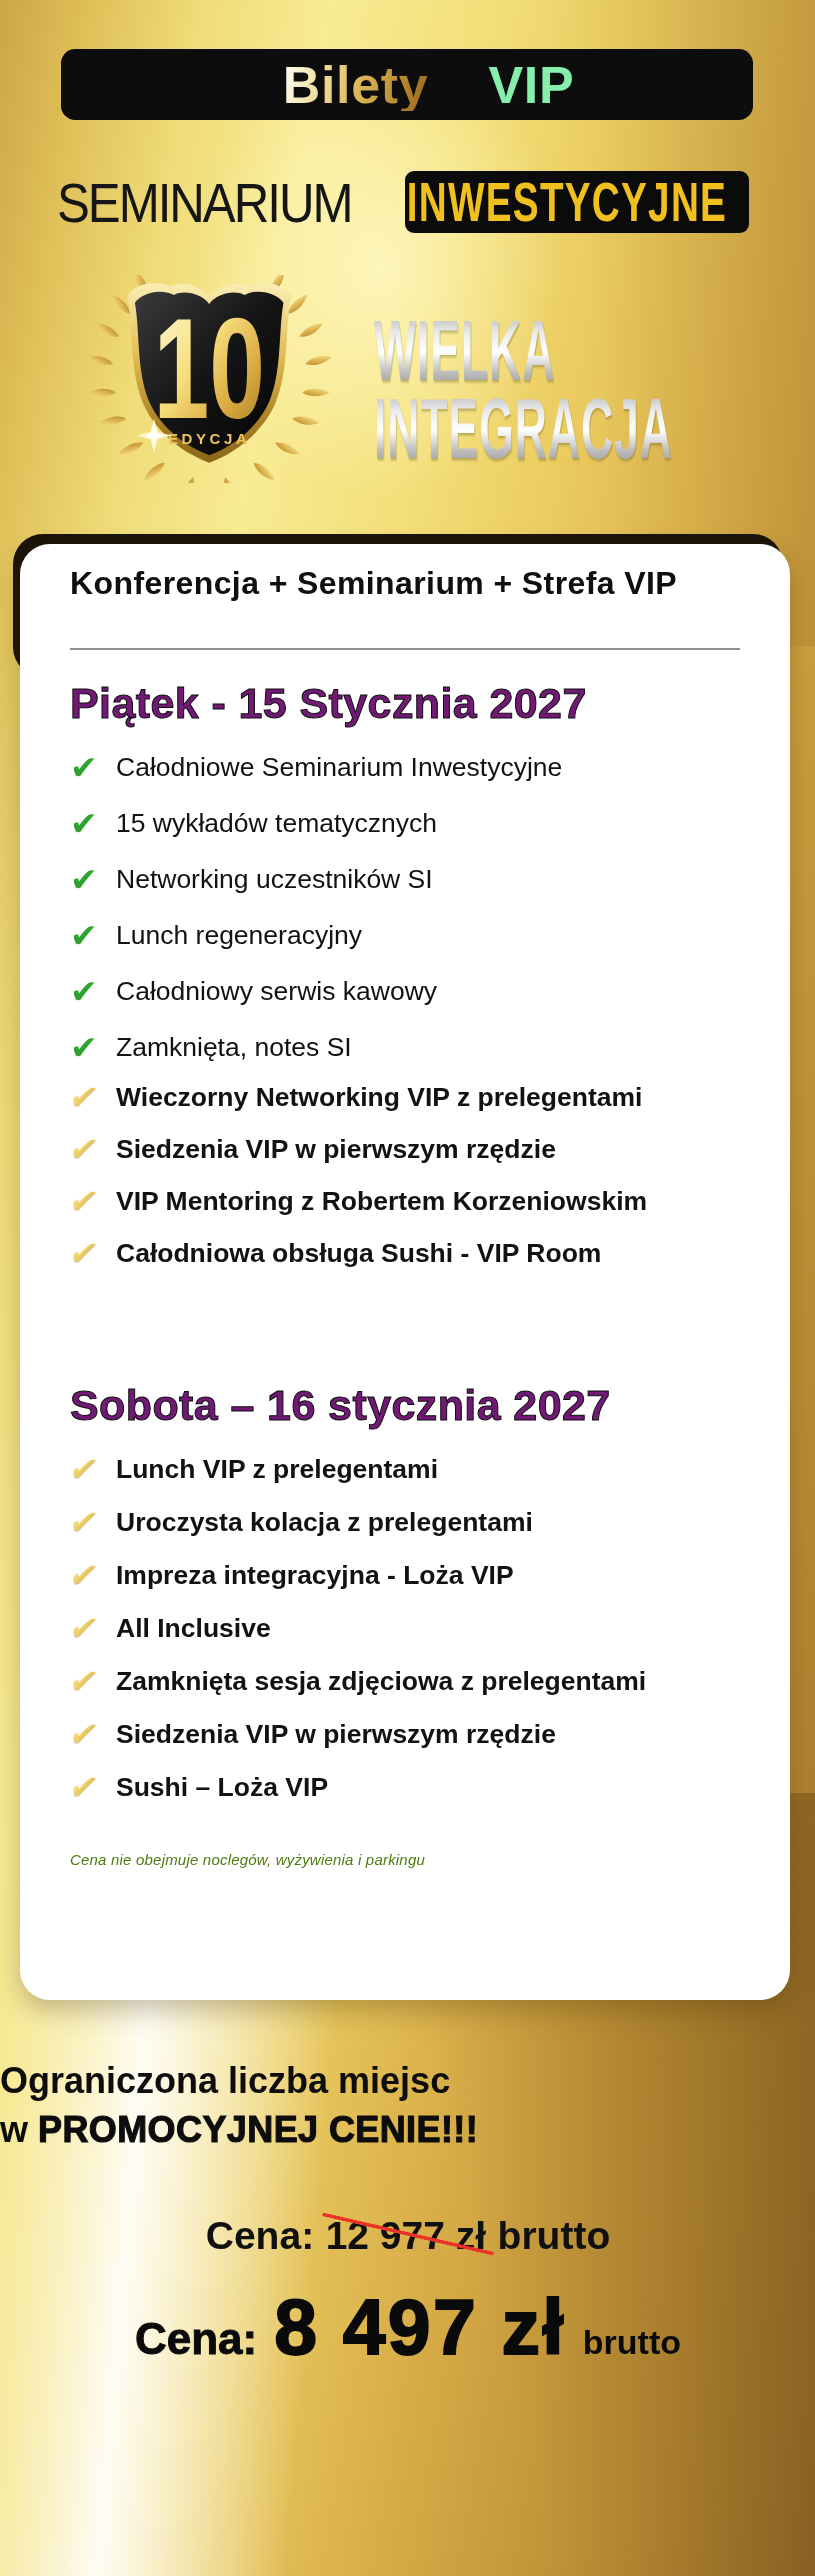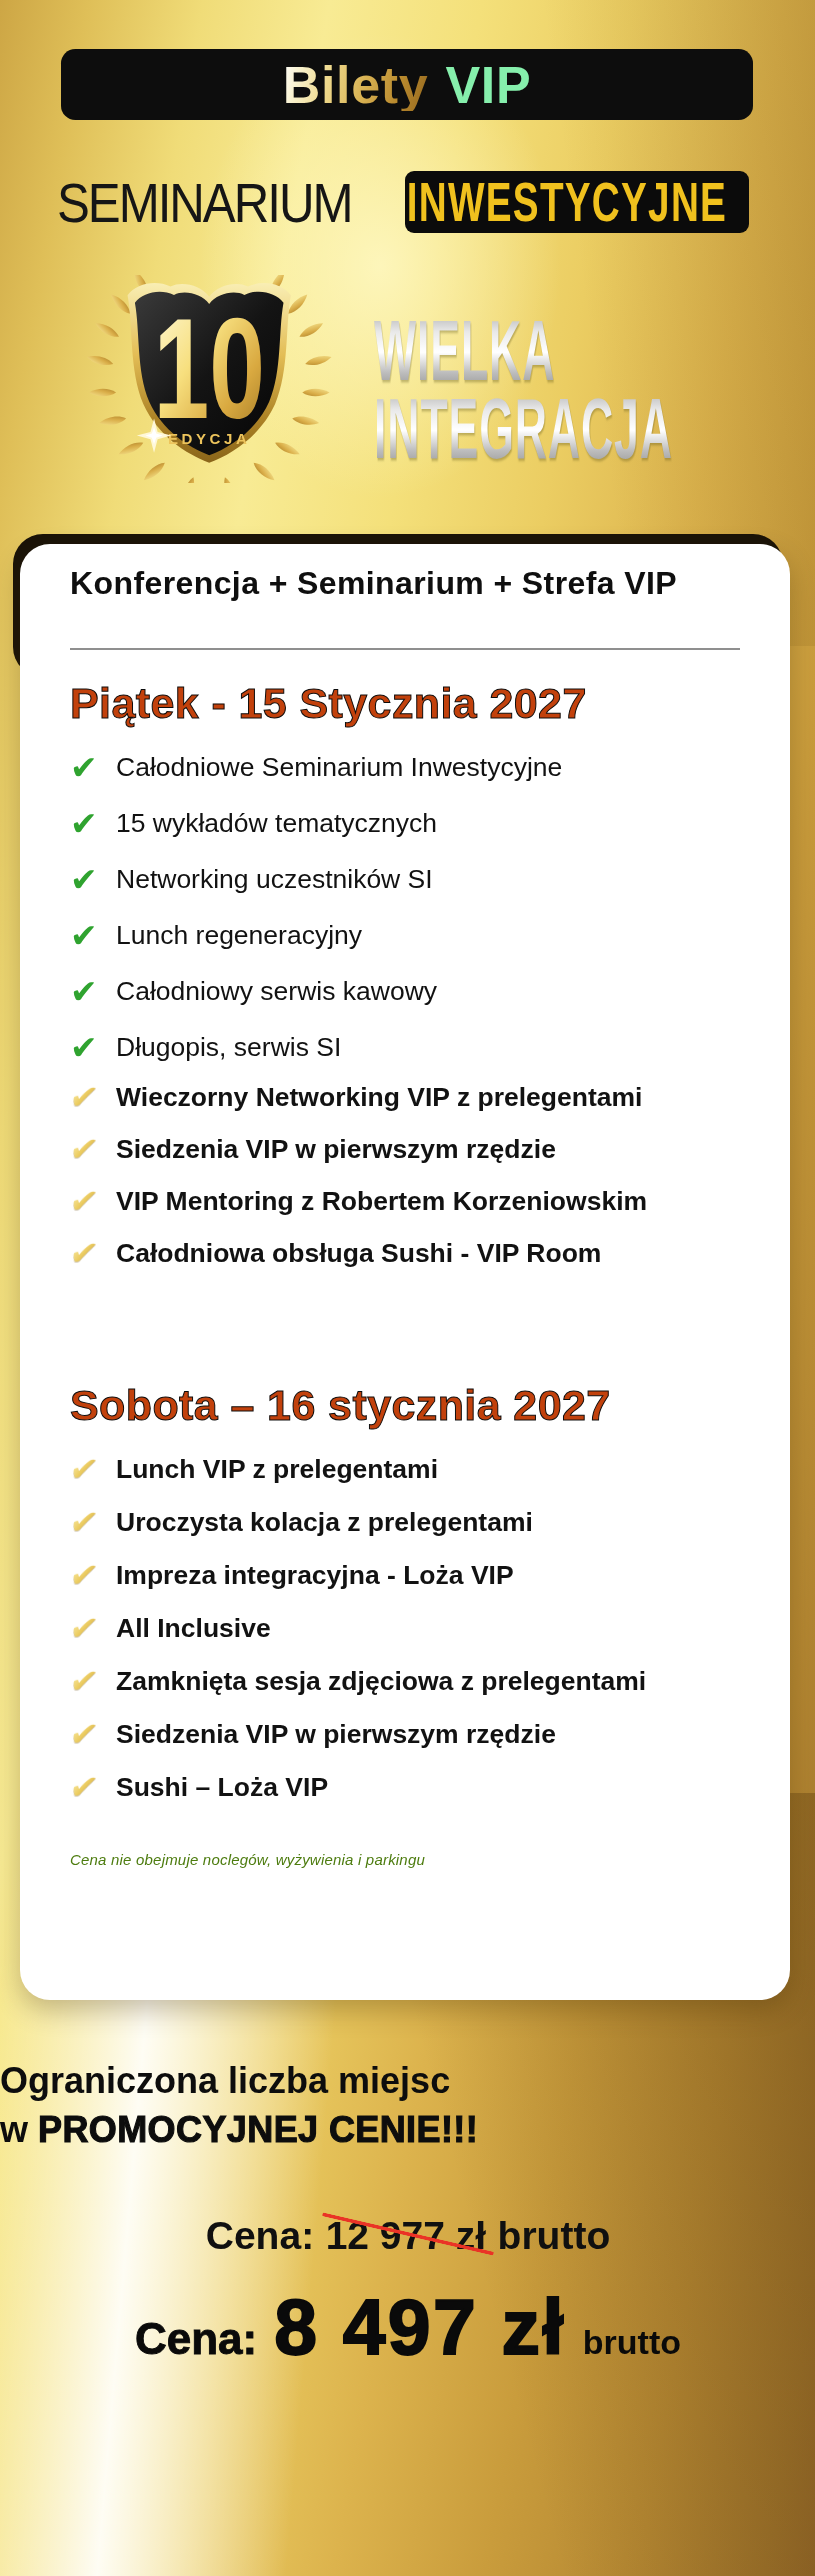--- a/index.html
+++ b/index.html
@@ -14,21 +14,21 @@
   #beam-bottom{left:-43px;top:1650px;width:445px;height:926px;
     background:linear-gradient(95deg,rgba(255,255,250,0) 14%,rgba(255,255,252,.94) 42%,rgba(255,252,230,0) 78%);}
   #shade-bottom-right{right:0;top:1793px;width:588px;height:783px;
     background:linear-gradient(255deg,rgba(92,60,14,.38),rgba(92,60,14,0) 58%);}
   #shade-top-right{right:0;top:0;width:301px;height:646px;
     background:linear-gradient(262deg,rgba(120,85,20,.22),rgba(120,85,20,0) 70%);}
 
   
   .banner{position:absolute;z-index:1;left:61px;top:49px;width:692px;height:71px;
     background:#0d0d0d;border-radius:14.3px;display:flex;align-items:center;justify-content:center;gap:17px;}
-  .banner span{font-size:52px;font-weight:700;letter-spacing:0.7px;line-height:1;}
+  .banner span{font-size:52px;font-weight:700;letter-spacing:0.7px;line-height:1;margin-left:43px;}
   .gold-text{color:#e8cd78;}
   .silver-text{color:#dcdcdc;}
   @supports ((-webkit-background-clip:text) or (background-clip:text)){
     .gold-text{background:linear-gradient(105deg,#ffffff 0%,#f9f2cf 12%,#eed88b 32%,#d9b354 55%,#b98a2e 78%,#96691f 100%);
       -webkit-background-clip:text;background-clip:text;color:transparent;}
     .silver-text{background:linear-gradient(180deg,#a9a9a9 0%,#e9e9e9 28%,#ffffff 52%,#bdbdbd 76%,#8f8f8f 100%);
       -webkit-background-clip:text;background-clip:text;color:transparent;}
   }
   .banner .vip{color:#86efac;}
 
@@ -48,21 +48,21 @@
     filter:drop-shadow(1.4px 2.2px 0.7px rgba(90,80,20,.35));}
   .headline .line + .line{margin-top:5.7px;}
 
   
   .card-shadow{position:absolute;z-index:1;left:13px;top:534px;width:770px;height:143px;
     background:#1a1308;border-radius:30px;}
   .card{position:absolute;z-index:2;left:20px;top:544px;width:770px;height:1456px;background:#ffffff;
     border-radius:30px;padding:0 50px;box-sizing:border-box;box-shadow:0 10px 27px rgba(70,45,5,.30);}
   .card-heading{padding-top:21px;font-size:32px;font-weight:700;color:#0f0f0f;letter-spacing:0.4px;}
   .divider{margin-top:46px;height:2.2px;background:#8f8f8f;border:0;}
-  .day-title{margin-top:29px;font-size:43px;font-weight:700;color:#c2410c;-webkit-text-stroke:1px #0c0c0c;letter-spacing:0.4px;line-height:49px;}
+  .day-title{margin-top:29px;font-size:43px;font-weight:700;color:#701a75;-webkit-text-stroke:1px #0c0c0c;letter-spacing:0.4px;line-height:49px;}
   .day-title.sobota{margin-top:102px;}
   ul.features{list-style:none;margin:11.5px 0 0;padding:0;}
   ul.features li{display:flex;align-items:center;height:56px;font-size:26.5px;color:#121212;}
   ul.features.vip{margin-top:-4.3px;}
   ul.features.vip li{height:52px;font-weight:700;}
   ul.features.sat{margin-top:13px;}
   ul.features.sat li{height:53px;}
   .chk{flex:0 0 46px;width:46px;font-size:33px;line-height:1;font-family:"DejaVu Sans",sans-serif;}
   .chk.green{color:#2fa32f;}
   .chk.gold{color:#c79a33;transform:skewX(-10deg);filter:drop-shadow(0.7px 1.4px 0 rgba(110,80,15,.35));}
@@ -192,21 +192,21 @@
     <li>
         <span class="chk green">✔</span>
         <span>Lunch regeneracyjny</span>
       </li>
     <li>
         <span class="chk green">✔</span>
         <span>Całodniowy serwis kawowy</span>
       </li>
     <li>
         <span class="chk green">✔</span>
-        <span>Długopis, serwis SI</span>
+        <span>Zamknięta, notes SI</span>
       </li>
   </ul>
   <ul class="features vip">
     <li>
         <span class="chk gold">✔</span>
         <span>Wieczorny Networking VIP z prelegentami</span>
       </li>
     <li>
         <span class="chk gold">✔</span>
         <span>Siedzenia VIP w pierwszym rzędzie</span>

